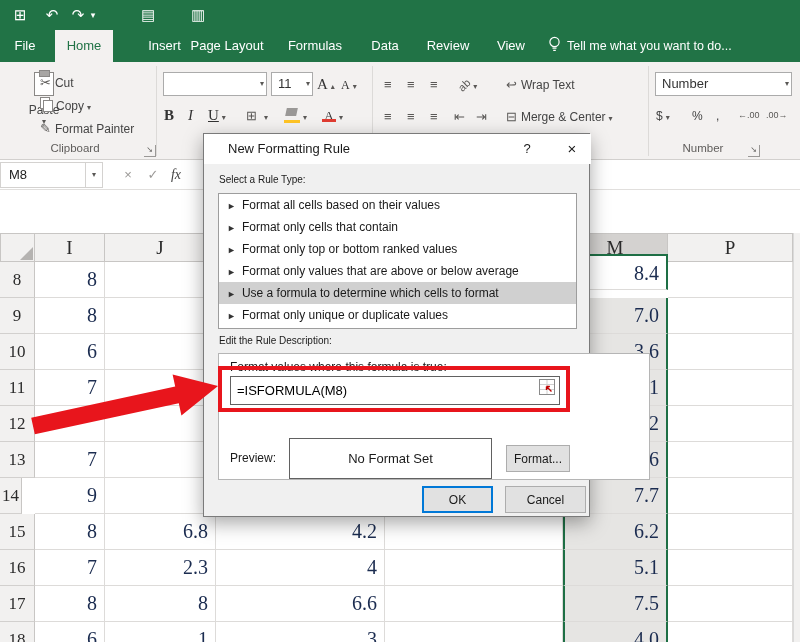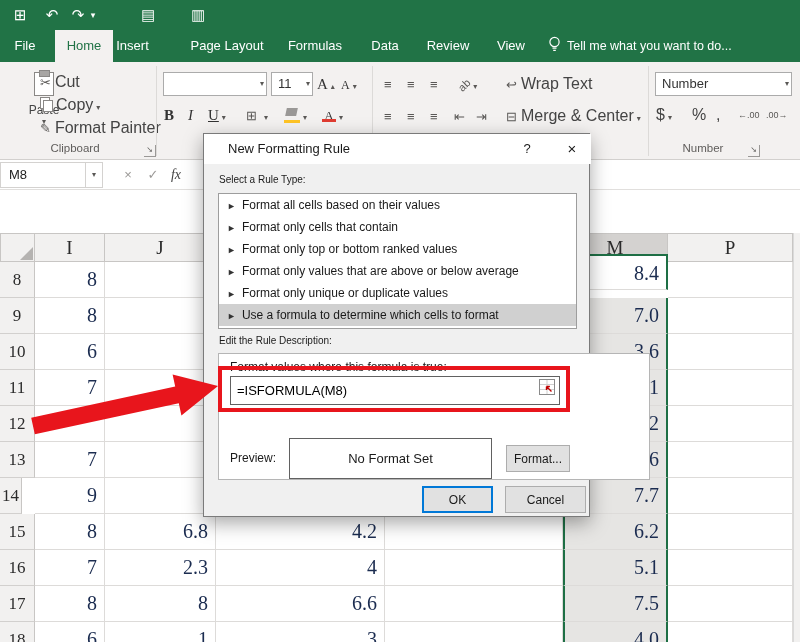--- a/index.html
+++ b/index.html
@@ -22,21 +22,21 @@
   .tellme svg { vertical-align:-3px; margin-right:6px; }
 
   
   .ribbon { position:absolute; left:0; top:62px; width:800px; height:98px;
             background:#f3f1f0; border-bottom:1px solid #d2d0ce; }
   .rsep { position:absolute; top:4px; height:90px; width:1px; background:#dcdad8; }
   .grp-label { position:absolute; top:80px; font-size:11.5px; color:#5f5d5b; text-align:center; }
   .launcher { position:absolute; top:83px; width:12px; height:12px;
               border-right:1px solid #9a9896; border-bottom:1px solid #9a9896;
               color:#5f5d5b; font-size:8px; line-height:10px; text-align:center; }
-  .rb-label { font-size:16px; color:#444; }
+  .rb-label { font-size:12px; color:#444; }
   .rbtn { position:absolute; height:24px; line-height:24px; white-space:nowrap; }
   .ic { color:#5a5856; font-size:13px; margin-right:4px; }
   .caret { font-size:8px; color:#5a5856; margin-left:3px; }
 
   .paste-btn { position:absolute; left:2px; top:8px; width:36px; height:70px; text-align:center;margin-left:24px; }
   .icon-paste { display:inline-block; position:relative; width:20px; height:24px;
                 border:1px solid #8a8886; background:#fff; margin-top:2px; }
   .icon-paste::before { content:""; position:absolute; left:4px; top:-3px; width:9px; height:5px;
                         background:#a8a6a4; border:1px solid #8a8886; }
   .paste-label { display:block; font-size:12px; color:#444; margin-top:3px; }
@@ -142,21 +142,21 @@
     <span class="qat-icon" style="left:42px">↶</span>
     <span class="qat-icon" style="left:68px">↷</span>
     <span class="qat-icon qat-caret" style="left:88px">▾</span>
     <span class="qat-icon" style="left:138px">▤</span>
     <span class="qat-icon" style="left:188px">▥</span>
   </div>
 
   <div class="tabrow">
     <div class="tab" style="left:2px;width:46px">File</div>
     <div class="tab active" style="left:55px;width:58px">Home</div>
-    <div class="tab" style="left:104px;width:57px">Insert</div>
+    <div class="tab" style="left:136px;width:57px">Insert</div>
     <div class="tab" style="left:184px;width:86px">Page Layout</div>
     <div class="tab" style="left:278px;width:74px">Formulas</div>
     <div class="tab" style="left:360px;width:50px">Data</div>
     <div class="tab" style="left:418px;width:60px">Review</div>
     <div class="tab" style="left:485px;width:52px">View</div>
     <div class="tellme">
       <svg width="13" height="17" viewBox="0 0 13 17">
         <circle cx="6.5" cy="6" r="4.6" fill="none" stroke="#fff" stroke-width="1.2"></circle>
         <path d="M4.5 12.2h4M5.2 14.4h2.6" stroke="#fff" stroke-width="1.2" fill="none"></path>
       </svg><span>Tell me what you want to do...</span>
@@ -349,22 +349,22 @@
     <div class="dlg-title">New Formatting Rule</div>
     <div class="dlg-sysbtn dlg-help">?</div>
     <div class="dlg-sysbtn dlg-close">×</div>
 
     <div class="dlg-lbl" style="left:15px;top:40px">Select a Rule Type:</div>
     <div class="rule-list">
       <div class="rule-item"><span class="rarrow">►</span><span>Format all cells based on their values</span></div>
       <div class="rule-item"><span class="rarrow">►</span><span>Format only cells that contain</span></div>
       <div class="rule-item"><span class="rarrow">►</span><span>Format only top or bottom ranked values</span></div>
       <div class="rule-item"><span class="rarrow">►</span><span>Format only values that are above or below average</span></div>
+      <div class="rule-item selected"><span class="rarrow">►</span><span>Use a formula to determine which cells to format</span></div>
       <div class="rule-item"><span class="rarrow">►</span><span>Format only unique or duplicate values</span></div>
-      <div class="rule-item selected"><span class="rarrow">►</span><span>Use a formula to determine which cells to format</span></div>
     </div>
 
     <div class="dlg-lbl" style="left:15px;top:201px">Edit the Rule Description:</div>
     <div class="dlg-panel">
       <div class="panel-lbl">Format values where this formula is true:</div>
       <input class="formula-input" readonly="" value="=ISFORMULA(M8)" style="">
       <span class="picker">
         <svg width="16" height="16" viewBox="0 0 16 16">
           <rect x="0.5" y="0.5" width="15" height="15" fill="#fff" stroke="#8a8a8a"></rect>
           <path d="M1 5.5h14M1 10.5h14M8 1v14" stroke="#cfcfcf"></path>

